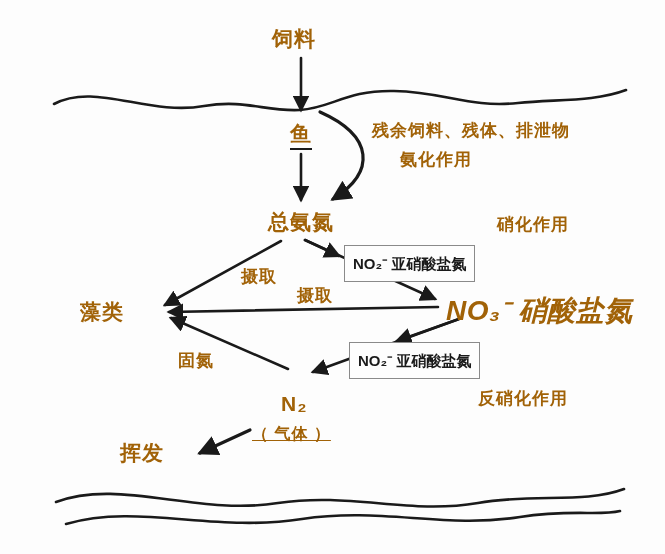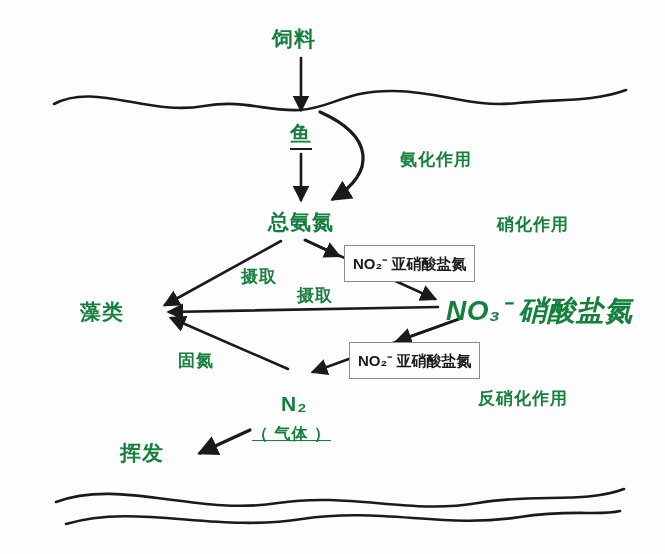--- a/index.html
+++ b/index.html
@@ -4,21 +4,21 @@
 <style>
   html,body{margin:0;padding:0;background:#ffffff;}
   #stage{
     position:relative;width:665px;height:554px;background:#fdfdfd;overflow:hidden;
     font-family:"Liberation Sans",sans-serif;color:#1a1a1a;
   }
   #wires{position:absolute;left:0;top:0;}
   .st{stroke:#1a1a1a;fill:none;stroke-linecap:round;}
   .w2{stroke-width:2.6;}
   .w3{stroke-width:3.2;}
-  .lbl{position:absolute;white-space:nowrap;color:#15803d;line-height:1.25;}
+  .lbl{position:absolute;white-space:nowrap;color:#a16207;line-height:1.25;}
   .node{font-size:21px;font-weight:700;letter-spacing:1px;}
   .chem{font-size:28px;font-weight:700;letter-spacing:.5px;font-style:italic;}
   .small{font-size:17px;font-weight:600;letter-spacing:1px;}
   .gas{font-size:16px;font-weight:600;letter-spacing:1px;}
   .underline{border-bottom:2px solid #1a1a1a;padding-bottom:1px;}
   .nbox{
     position:absolute;border:1.5px solid #8a8a8a;background:#fdfdfd;
     padding:7px 8px;font-size:15px;font-weight:600;white-space:nowrap;
   }
 </style>
@@ -66,20 +66,21 @@
   <div class="nbox" style="left:344px;top:245px;">NO₂⁻ 亚硝酸盐氮</div>
 
   <div class="nbox" style="left:349px;top:342px;">NO₂⁻ 亚硝酸盐氮</div>
 
   <div class="lbl node" style="left:281px;top:391px;">N₂</div>
 
   <div class="lbl gas" style="left:252px;top:424px;text-decoration:underline;">（ 气体 ）</div>
 
   <div class="lbl node" style="left:120px;top:440px;text-align:right;">挥发</div>
 
+  <div class="lbl small" style="left:372px;top:120px;">残余饲料、残体、排泄物</div>
 
   <div class="lbl small" style="left:497px;top:214px;">硝化作用</div>
 
   <div class="lbl small" style="left:400px;top:149px;">氨化作用</div>
 
   <div class="lbl small" style="left:241px;top:266px;">摄取</div>
 
   <div class="lbl small" style="left:297px;top:285px;">摄取</div>
 
   <div class="lbl small" style="left:178px;top:350px;">固氮</div>

